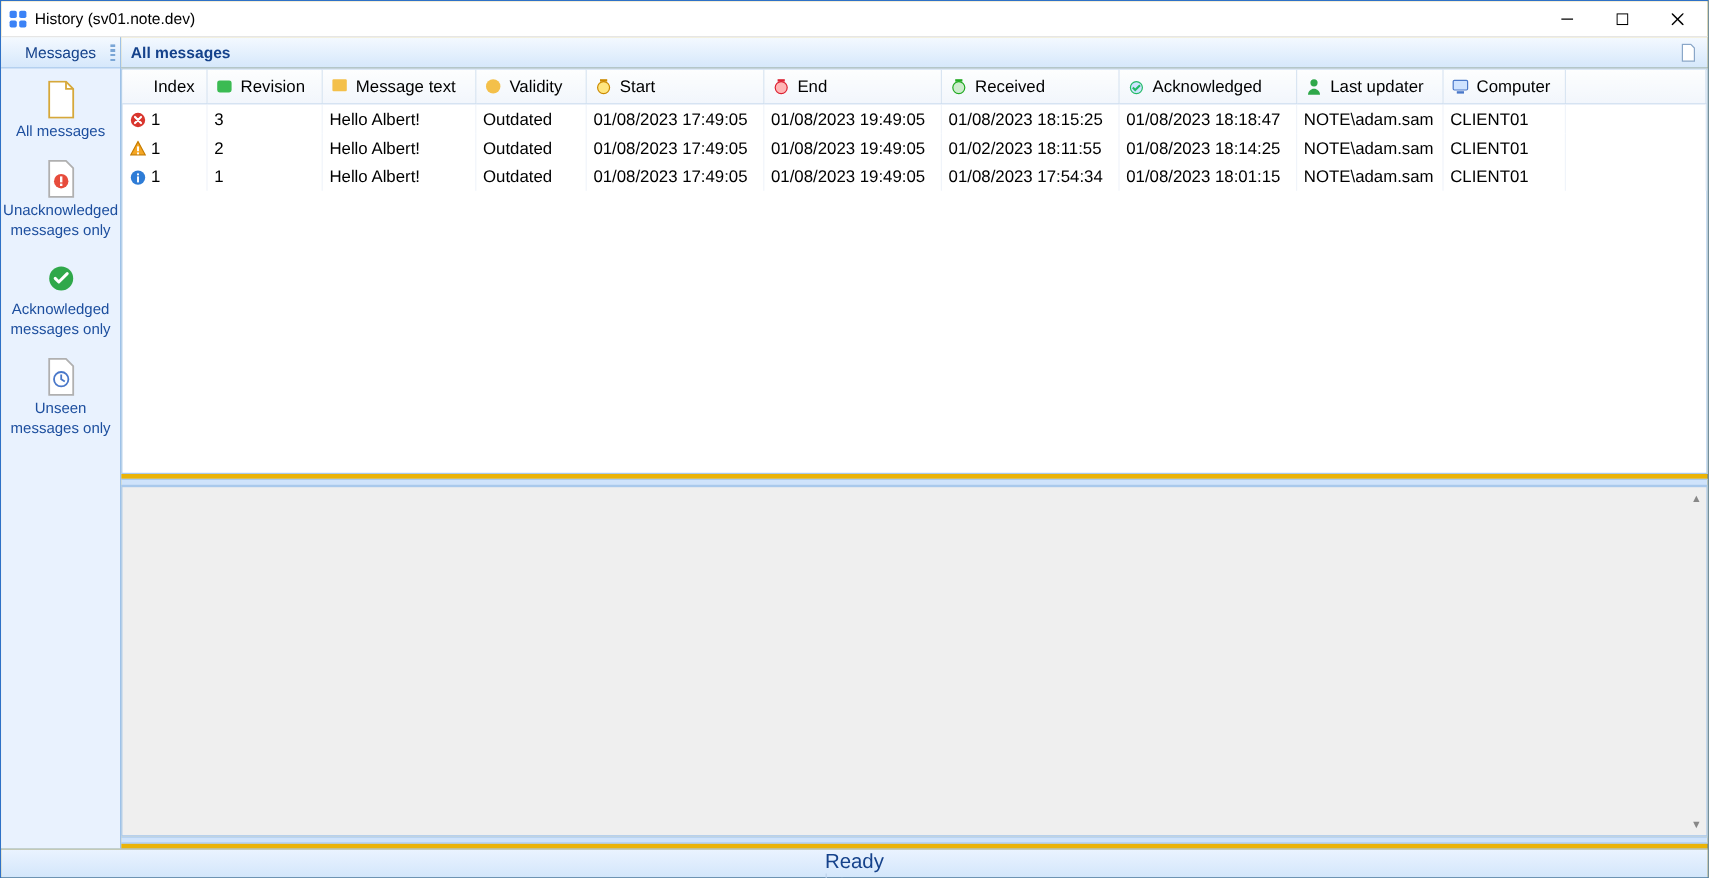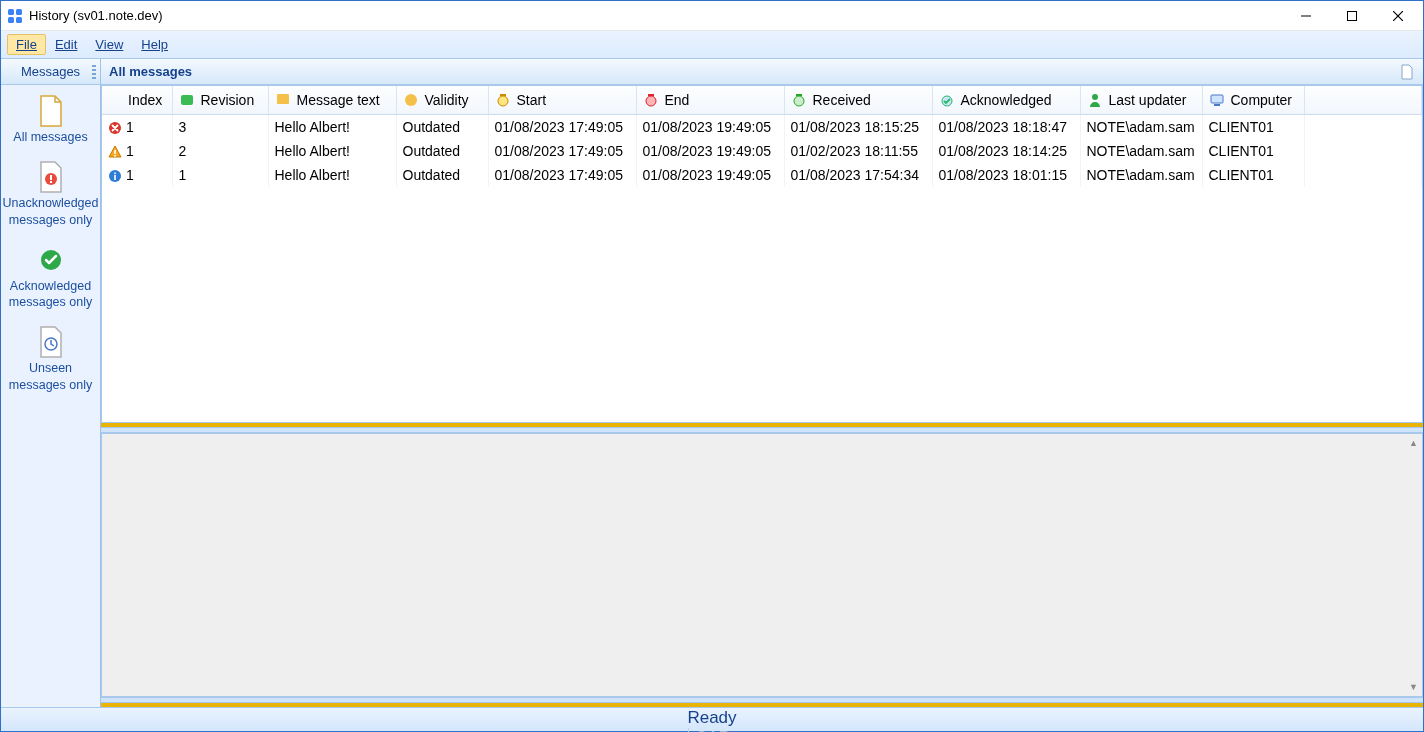--- a/index.html
+++ b/index.html
@@ -108,26 +108,20 @@
         </svg>
     </div>
     <div class="winbtn">
       <svg width="10" height="10">
           <line x1="0" y1="0" x2="10" y2="10" stroke="#000" stroke-width="1.2"></line>
           <line x1="10" y1="0" x2="0" y2="10" stroke="#000" stroke-width="1.2"></line>
         </svg>
     </div>
   </div>
 
-  <div class="menubar">
-    <div class="menuitem active"><span class="mn-underline">File</span></div>
-    <div class="menuitem"><span class="mn-underline">Edit</span></div>
-    <div class="menuitem"><span class="mn-underline">View</span></div>
-    <div class="menuitem"><span class="mn-underline">Help</span></div>
-  </div>
 
   <div class="body">
 
     <div class="leftwrap">
       <div class="sidehdr">
         <span>Messages</span>
         <span class="grip"></span>
       </div>
       <div class="sidebar">
 

